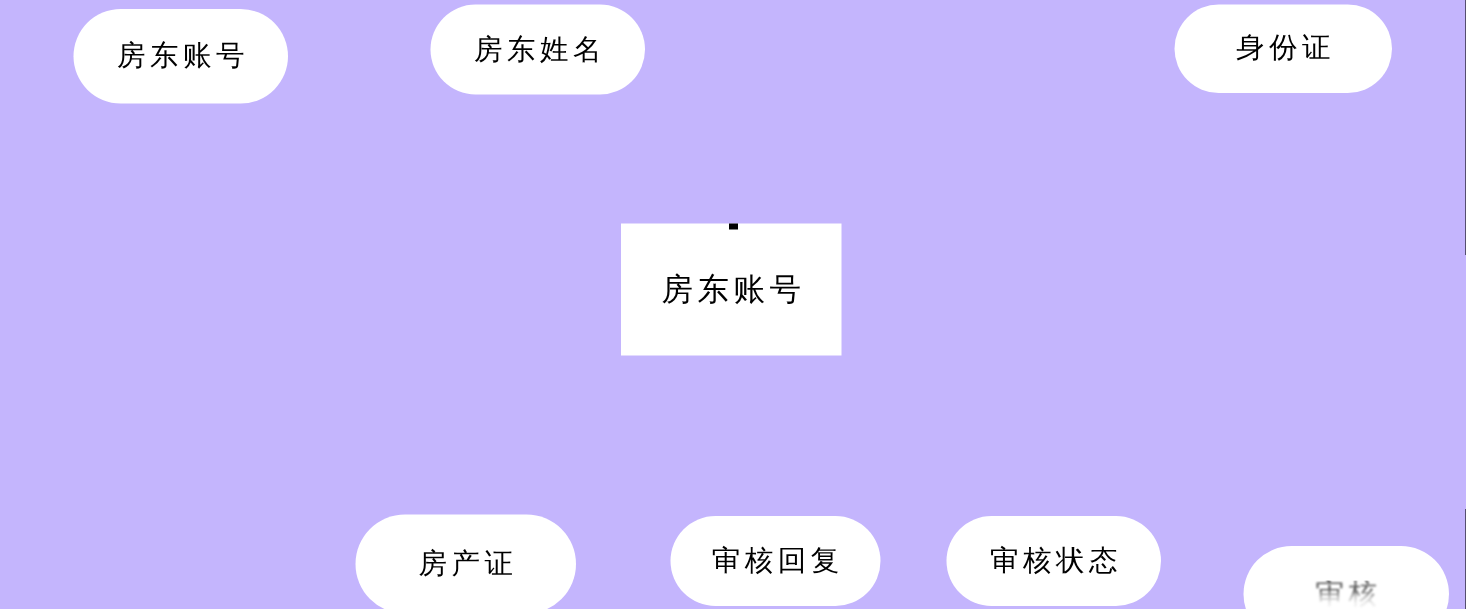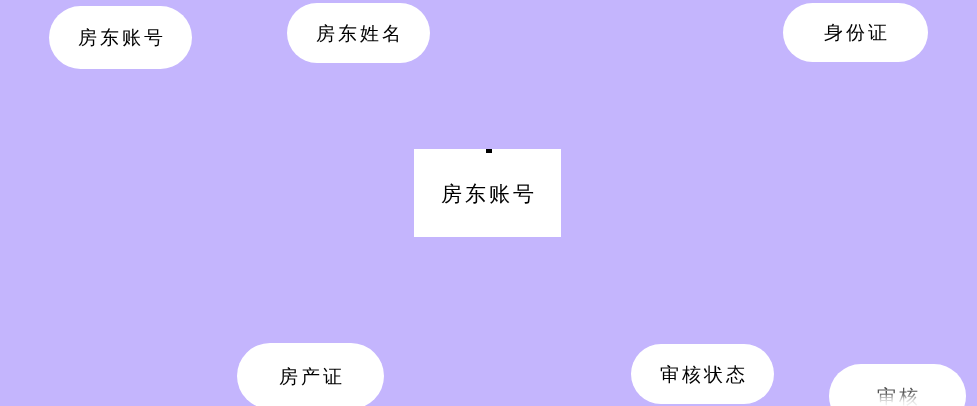--- a/index.html
+++ b/index.html
@@ -85,20 +85,23 @@
   </div>
 
   <div class="node entity-rect">
     <span class="node-label">房东账号</span>
   </div>
   <div class="stub"></div>
 
   <div class="node capsule b1">
     <span class="node-label">房产证</span>
   </div>
+  <div class="node capsule b2">
+    <span class="node-label">审核回复</span>
+  </div>
   <div class="node capsule b3">
     <span class="node-label">审核状态</span>
   </div>
   <div class="node capsule b4">
     <span class="node-label faded-label">审核</span>
   </div>
 
 </div>
 
 </body></html>

